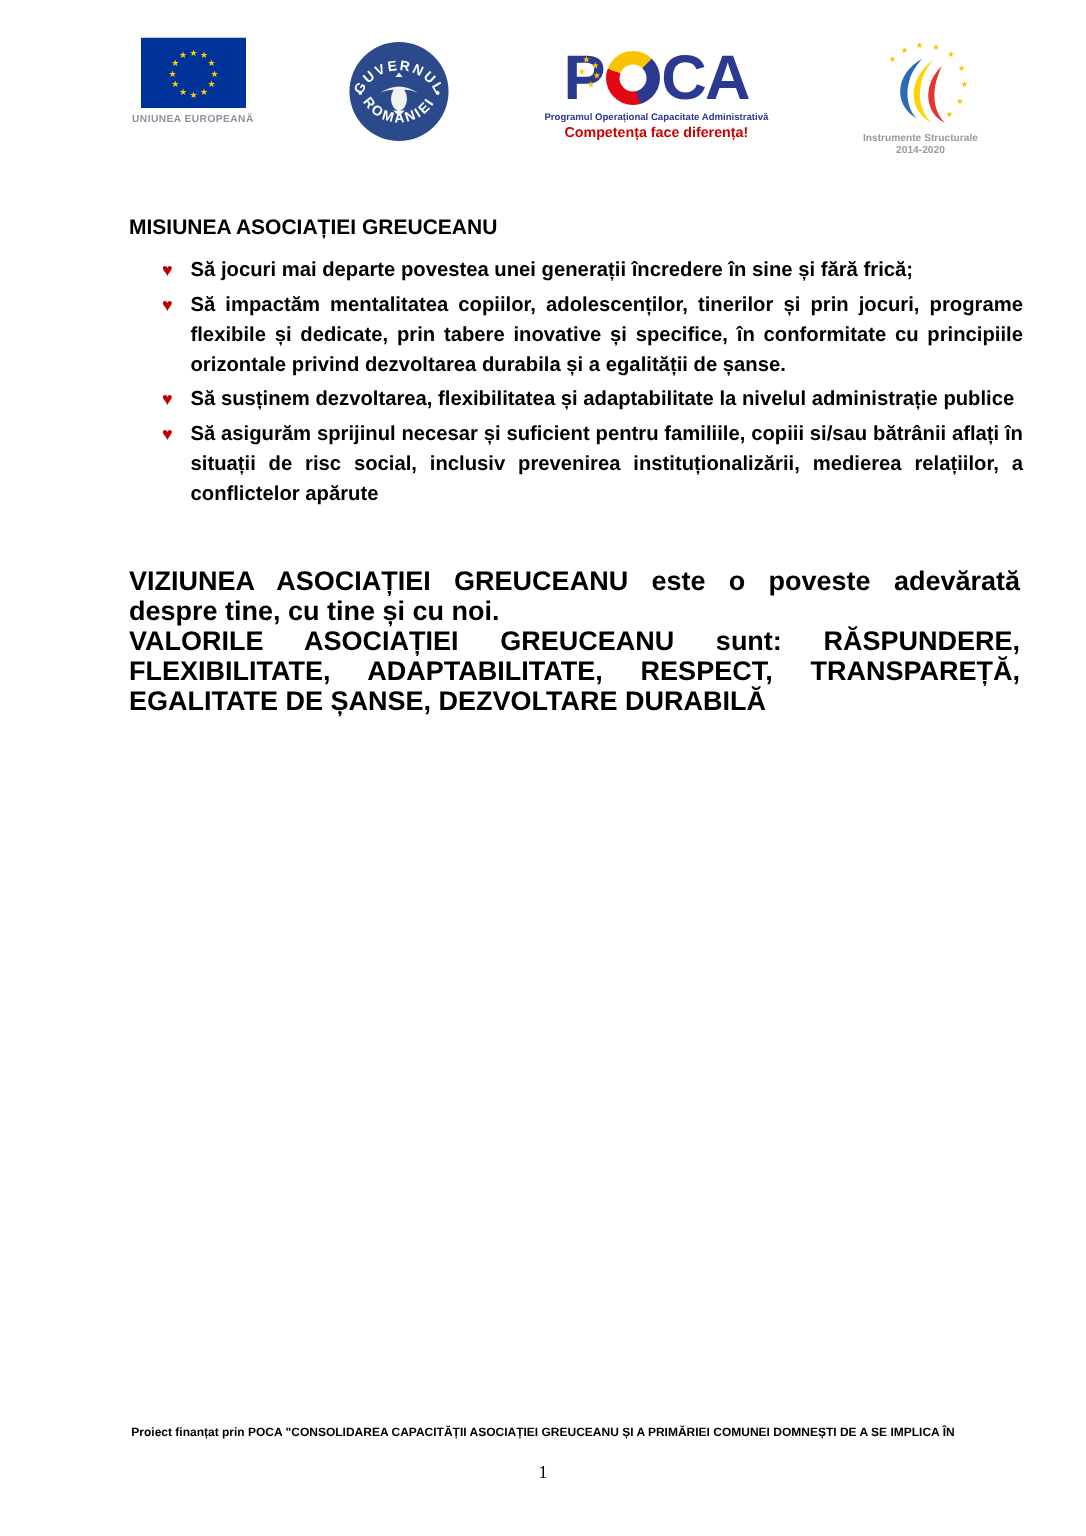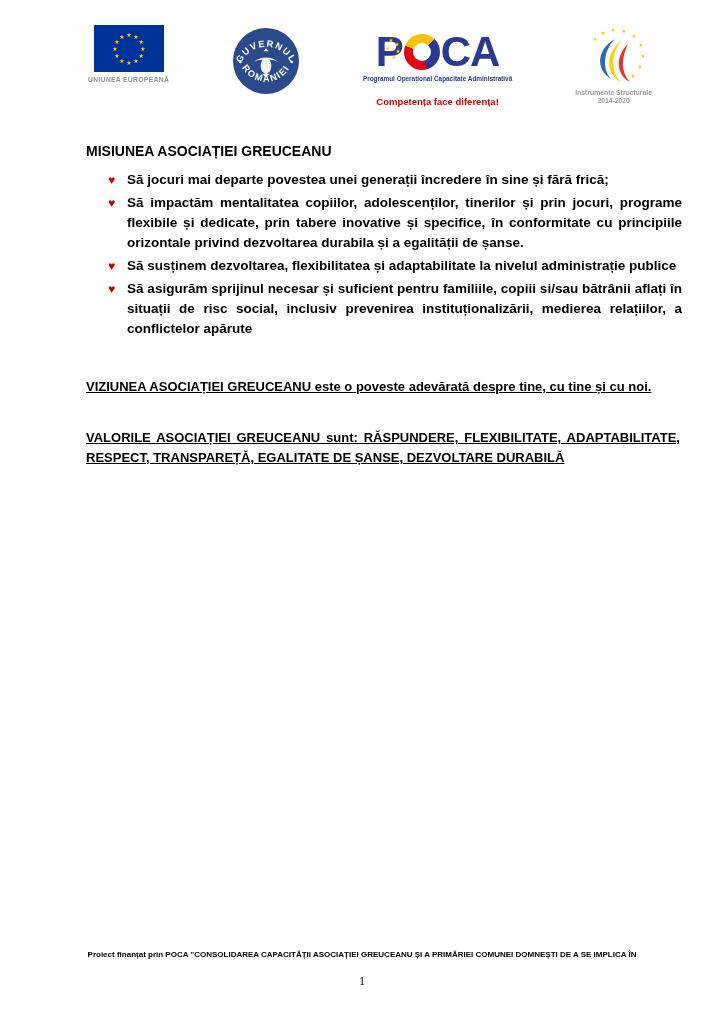--- a/index.html
+++ b/index.html
@@ -31,37 +31,37 @@
   .poca-p .st { position:absolute; font-size:5px; color:#ffcc00; line-height:5px; }
   .poca-o {
     width:36px; height:36px; border-radius:50%; margin:0 1px; position:relative;
     background:conic-gradient(from -70deg, #f8c300 0 115deg, #2b3990 115deg 235deg, #e30613 235deg 360deg);
   }
   .poca-o::after {
     content:""; position:absolute; left:9px; top:9px; width:18px; height:18px;
     border-radius:50%; background:#fff;
   }
   .poca-subtitle { font-size:6.4px; font-weight:bold; color:#2b3990; margin-top:1px; white-space:nowrap; }
-  .poca-tagline { font-size:9.5px; font-weight:bold; color:#cc0000; margin-top:14px; white-space:nowrap; }
+  .poca-tagline { font-size:9.5px; font-weight:bold; color:#cc0000; margin-top:1px; white-space:nowrap; }
 
   
   .content { position:absolute; left:86px; top:12px; width:594px; }
   .doc-heading { margin-top:131px; font-size:14px; font-weight:bold; }
   ul.mission-list { list-style:none; margin-top:11px; margin-left:22px; width:572px; }
   ul.mission-list li {
     position:relative; padding-left:19px; width:574px;
     font-size:13.5px; font-weight:bold; line-height:20px;
     text-align:justify; margin-bottom:3px;
   }
   ul.mission-list .heart {
     position:absolute; left:0; top:0; color:#c00000; font-size:12px; line-height:20px;
   }
-  .para { font-size:13px; font-weight:bold; line-height:20px; text-align:justify;text-decoration:underline; }
+  .para { font-size:18px; font-weight:bold; line-height:20px; text-align:justify; }
   .vision { margin-top:38px; }
-  .values { margin-top:31px; }
+  .values { }
 
   
   .footer {
     position:absolute; top:949px; left:40px; right:40px;
     text-align:center; font-size:8px; font-weight:bold; line-height:11px; color:#000;
   }
   .page-number {
     position:absolute; top:974px; left:0; width:100%;
     text-align:center; font-size:12px; font-family:"Liberation Serif", serif;
   }

